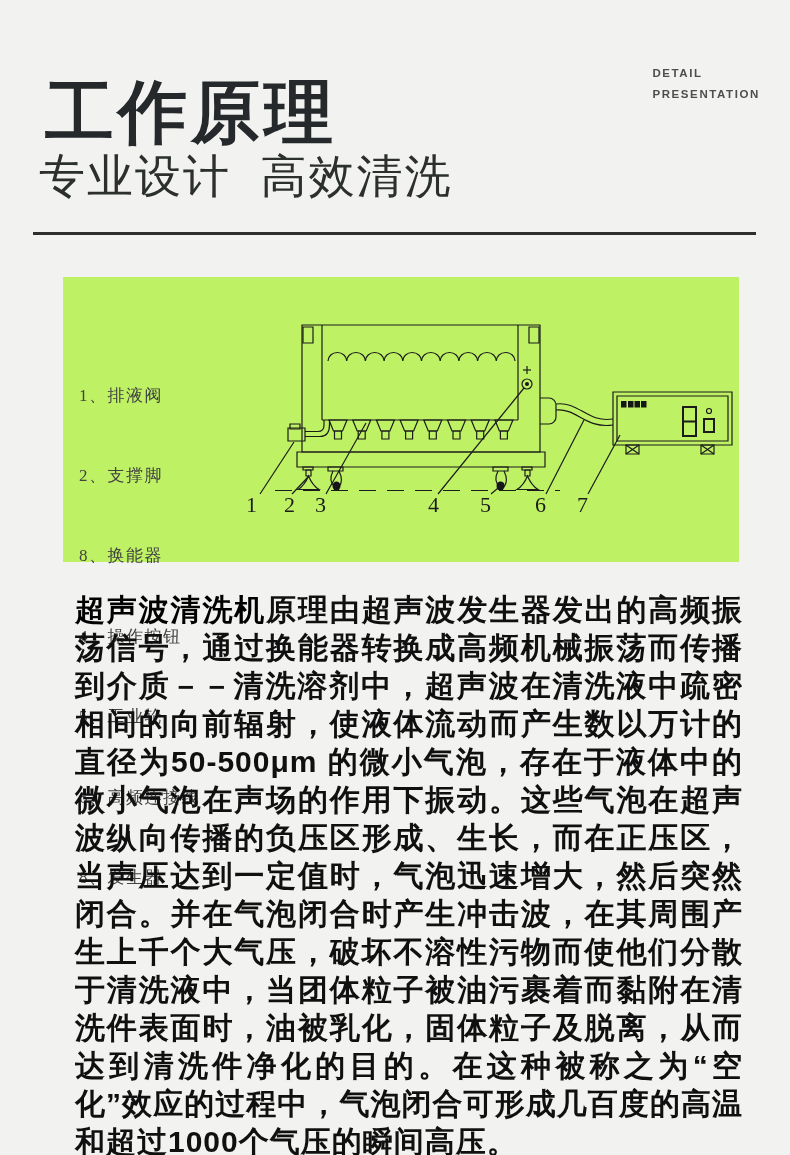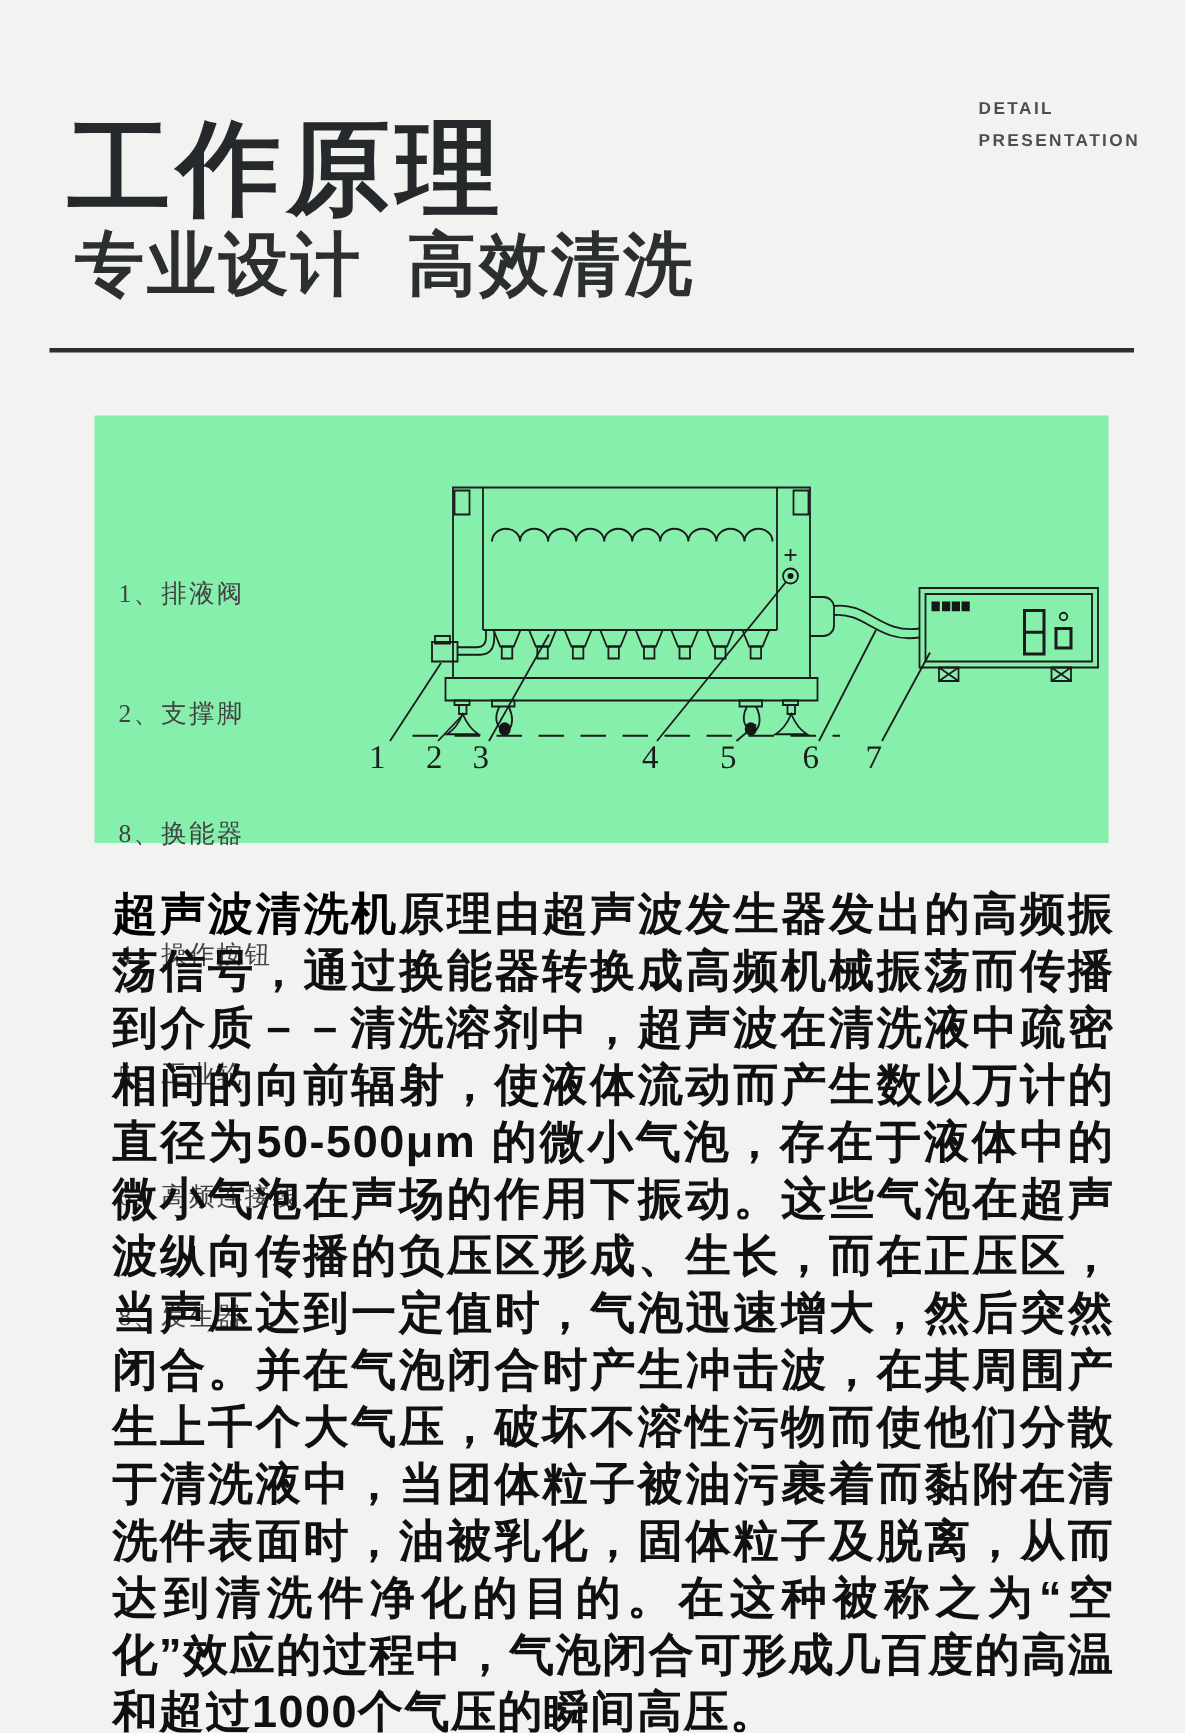--- a/index.html
+++ b/index.html
@@ -13,31 +13,31 @@
     position:absolute; top:63px; right:30px;
     text-align:left; font-size:11.5px; font-weight:bold;
     color:#4e4e4e; letter-spacing:1.6px; line-height:21px;
   }
   .title {
     position:absolute; left:33px; top:66px; margin:12px;
     font-size:69px; line-height:1; font-weight:900;
     color:#26292b; letter-spacing:4px; white-space:pre;
   }
   .subtitle {
-    position:absolute; left:50px; top:153px; margin:0;
-    font-size:46px; line-height:1; font-weight:700;
+    position:absolute; left:39px; top:153px; margin:0;
+    font-size:46px; line-height:1; font-weight:400;
     color:#2b302e; letter-spacing:2px; white-space:pre;text-align:center;
   }
   .rule {
     position:absolute; left:33px; top:232px;
     width:723px; height:3px; background:#2f2f2f;
   }
   .panel {
     position:absolute; left:63px; top:277px;
-    width:676px; height:285px; background:#86efac;
+    width:676px; height:285px; background:#bef264;
   }
   .parts {
     position:absolute; left:16px; top:52px; margin:0; padding:0;
     list-style:none;
     font-family:"Liberation Serif","DejaVu Serif",serif;
     font-size:17px; line-height:26.8px;
     color:#424242; letter-spacing:1.5px; white-space:pre;
   }
   .mach { position:absolute; left:0; top:0; }
   .mach * { vector-effect:non-scaling-stroke; }

